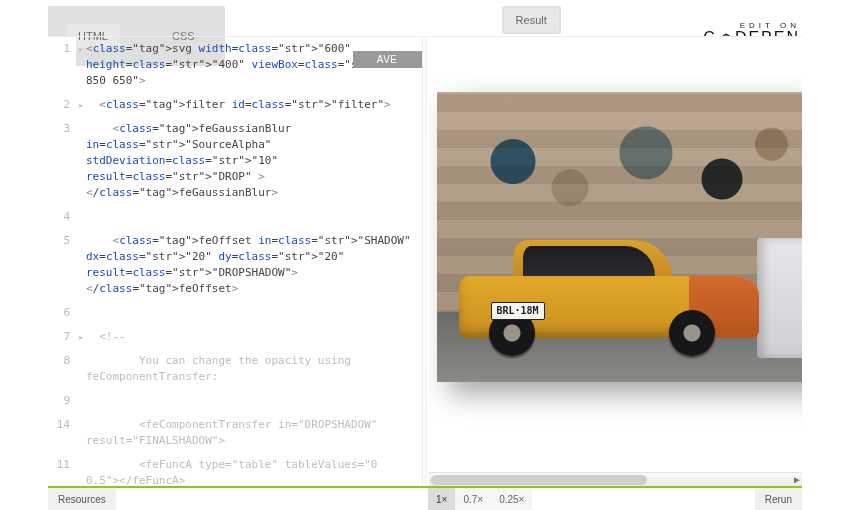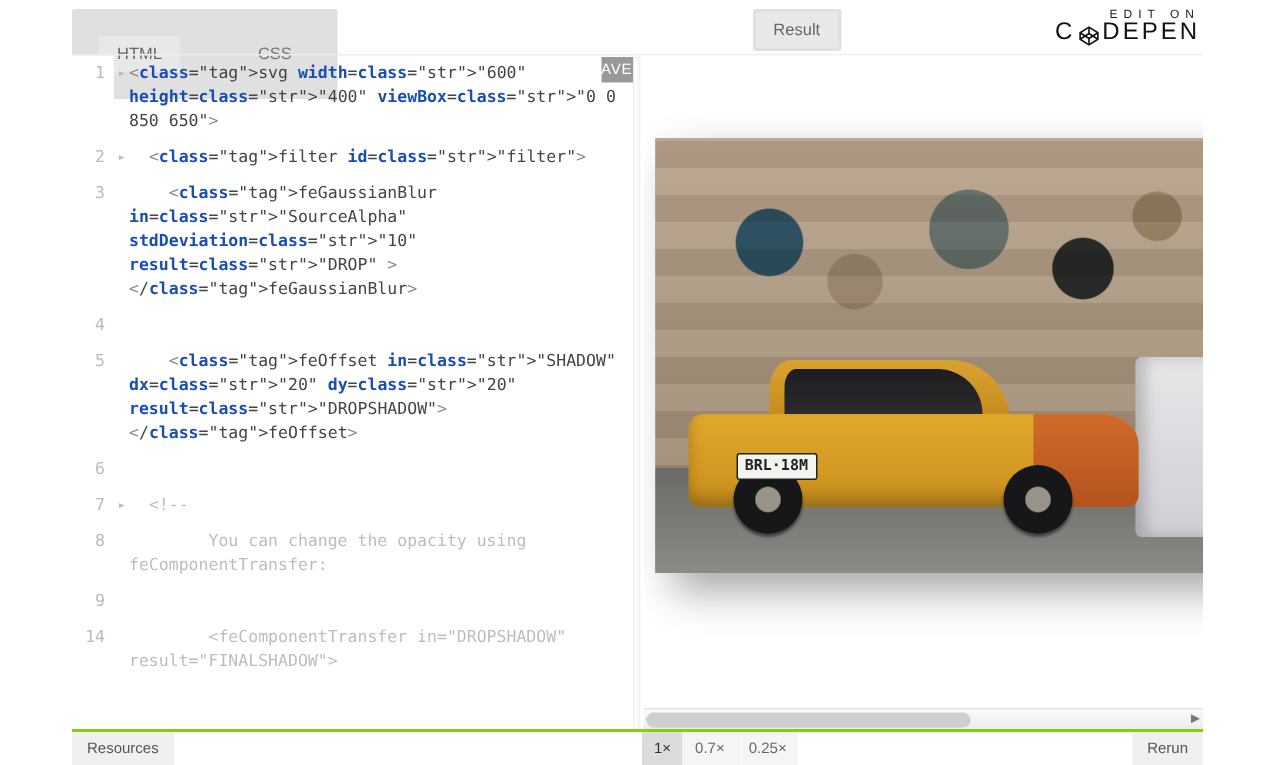--- a/index.html
+++ b/index.html
@@ -7,46 +7,46 @@
   .app { display: flex; flex-direction: column; width: 850px; height: 510px; position: relative; padding: 6px 48px 0 48px; }
   .topbar { display: flex; align-items: flex-start; height: 30px; position: relative; }
   .tabs-left, .tabs-right { display: flex; gap: 4px; }
   .tabs-left { background: #e0e0e0; padding: 18px; border-radius: 2px; gap: 40px; }
   .tabs-right { background: #e0e0e0; padding: 2px; border-radius: 2px; margin-left: 8px; }
   .tab-btn {
     font-size: 11px; padding: 6px 12px; background: #e8e8e8; color: #666;
     border: none; cursor: pointer; border-radius: 2px;
   }
   .tab-btn.inactive { background: transparent; color:#777; }
-  .branding { margin-left: auto; text-align: right; line-height: 1.05; padding-right: 2px; }
+  .branding { margin-left: auto; text-align: right; line-height: 1.05; padding-right: 2px; margin-top: 16px; }
   .edit-on { font-size: 8px; letter-spacing: 4px; color: #222; font-weight: 500; }
   .codepen-logo { font-size: 16px; letter-spacing: 2px; color: #111; font-weight: 400; display: flex; align-items: center; justify-content: flex-end; gap: 1px; }
   .codepen-logo .o {
     display: inline-block; width: 14px; height: 14px; position: relative; margin: 0 1px;
   }
   .codepen-logo .o svg { position: absolute; top: 1px; left: 0; }
 
   .main { flex: 1; display: flex; min-height: 0; border-top: 1px solid #eee; position: relative; }
   .pane { flex: 1; position: relative; min-width: 0; display: flex; flex-direction: column; }
   .pane-left { border-right: 1px solid #eee; }
   .divider { width: 6px; background: #fff; cursor: col-resize; position: relative; }
   .divider::before { content:""; position:absolute; left:2px; top:0; bottom:0; width:2px; background:#f4f4f4; }
 
   .save-badge {
-    position: absolute; top: 1px; right: 0; background: #999; color: #fff;
-    font-size: 10px; padding: 3px 0; letter-spacing: .5px; z-index: 3;
+    position: absolute; top: 14px; right: 0; background: #999; color: #fff;
+    font-size: 10px; padding: 3px 24px; letter-spacing: .5px; z-index: 3;
   }
 
   .code-scroll { overflow: auto; flex: 1; font-family: Menlo, Consolas, monospace; font-size: 11px; line-height: 16px; }
   .gutter { width: 28px; text-align: right; color: #bbb; padding: 4px 6px 4px 0; user-select: none; background:#fff; }
   .codecell { padding: 4px 6px 4px 0; white-space: pre-wrap; word-break: break-word; color:#444; }
   table.code { border-collapse: collapse; width: 100%; }
   table.code td { vertical-align: top; }
   .fold { color:#bbb; width:10px; text-align:center; padding-top:4px; font-size:9px;} 
-  .kw  { color: #1a4db3; font-weight: 700; } 
+  .kw  { color: #1a4db3; font-weight: 400; } 
   .cmt { color: #bdbdbd; }
   .punct { color: #888; }
 
   .result-area { flex: 1; position: relative; overflow: hidden; background:#fff; }
   .result-inner { position:absolute; inset:0;text-decoration:underline; }
   .shadowed-img {
     position: absolute; top: 55px; left: 8px; width: 380px; height: 290px;
     filter: drop-shadow(12px 12px 14px rgba(0,0,0,.35));
     background:#888;
   }
@@ -216,20 +216,25 @@
               </tr>
               <tr>
                 <td class="gutter">9</td>
                 <td class="fold"></td>
                 <td class="codecell"><span class="cmt"></span></td>
               </tr>
               <tr>
                 <td class="gutter">14</td>
                 <td class="fold"></td>
                 <td class="codecell"><span class="cmt">        &lt;feComponentTransfer in="DROPSHADOW" result="FINALSHADOW"&gt;</span></td>
+              </tr>
+              <tr>
+                <td class="gutter">11</td>
+                <td class="fold"></td>
+                <td class="codecell"><span class="cmt">        &lt;feFuncA type="table" tableValues="0 0.5"&gt;&lt;/feFuncA&gt;</span></td>
               </tr>
             </tbody>
           </table>
       </div>
     </div>
 
     <div class="divider"></div>
 
     <div class="pane">
       <div class="result-area">

